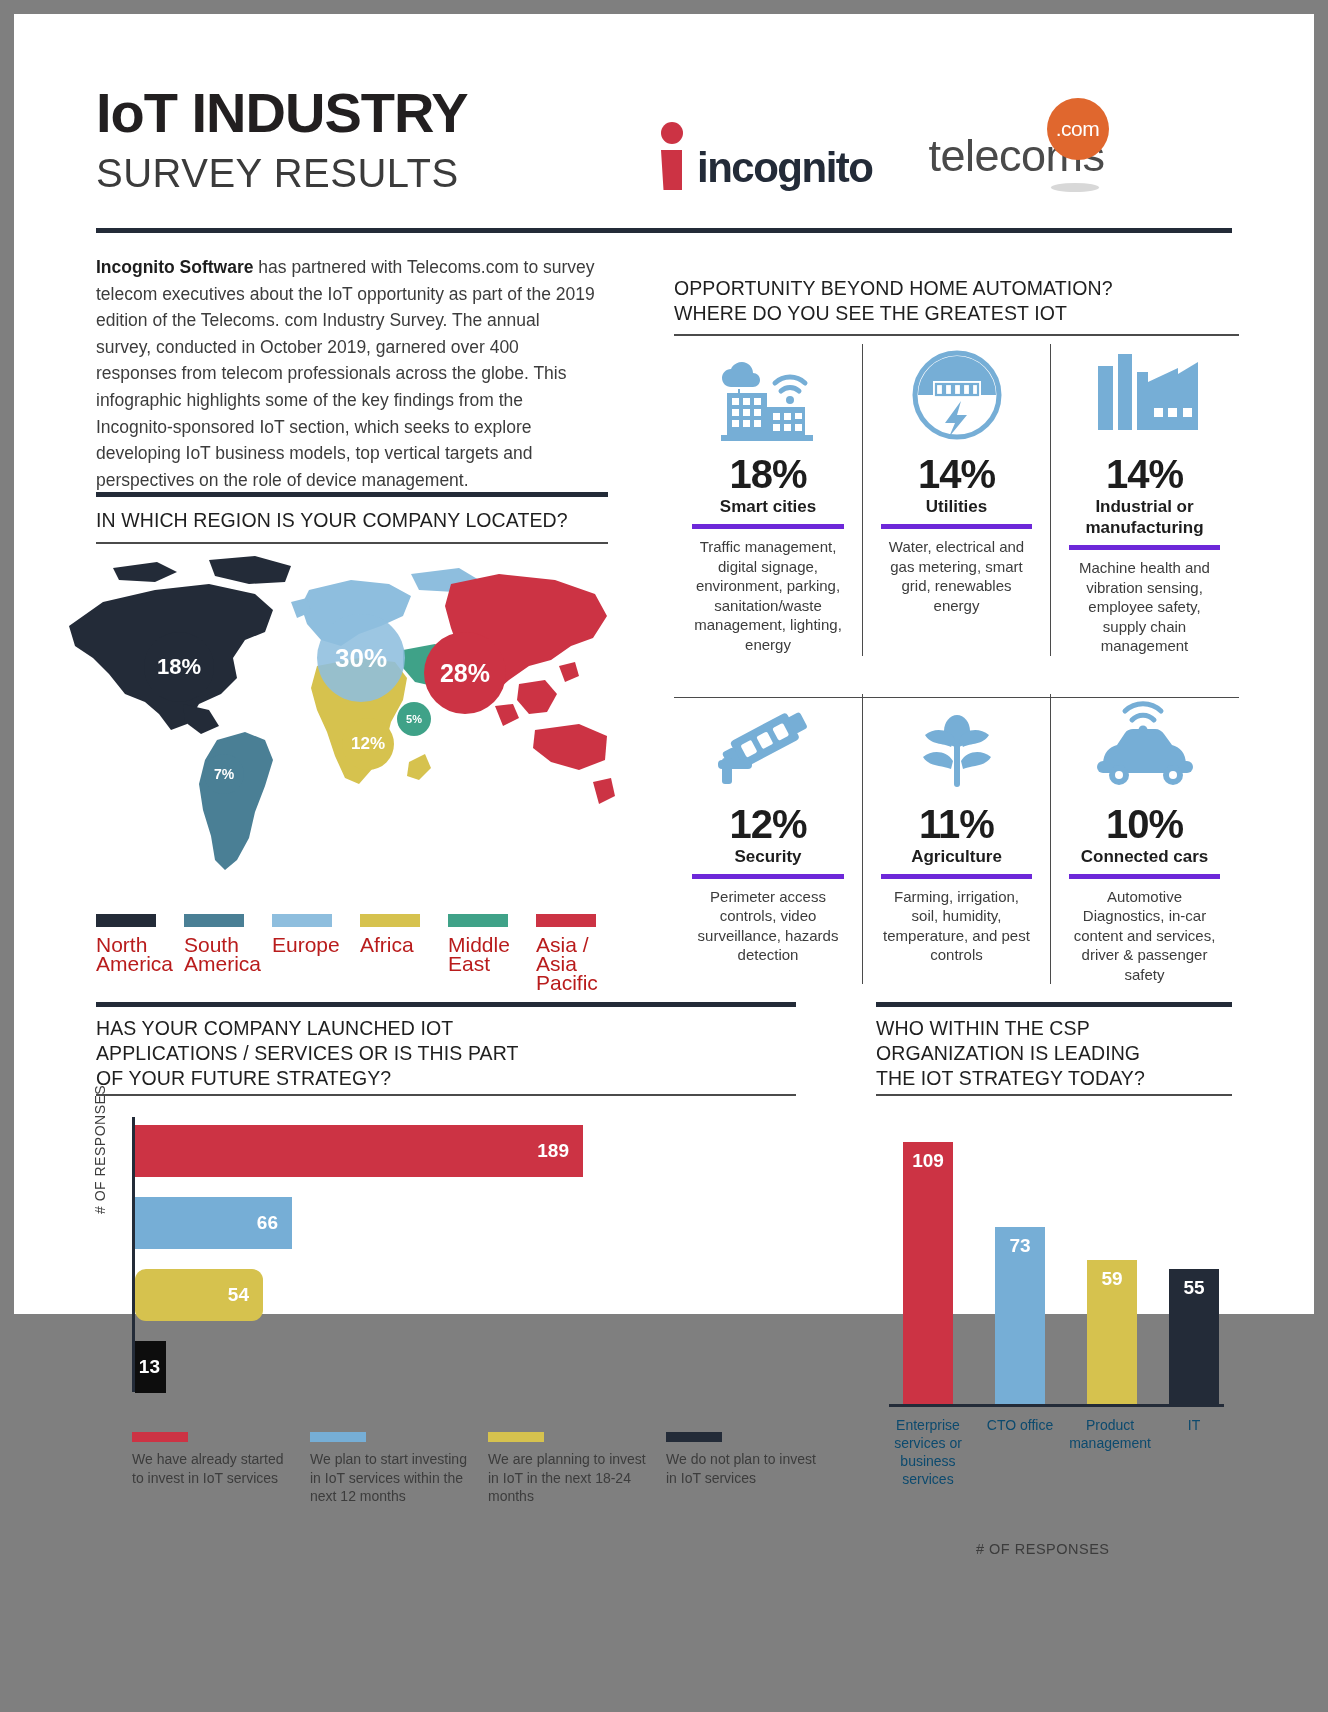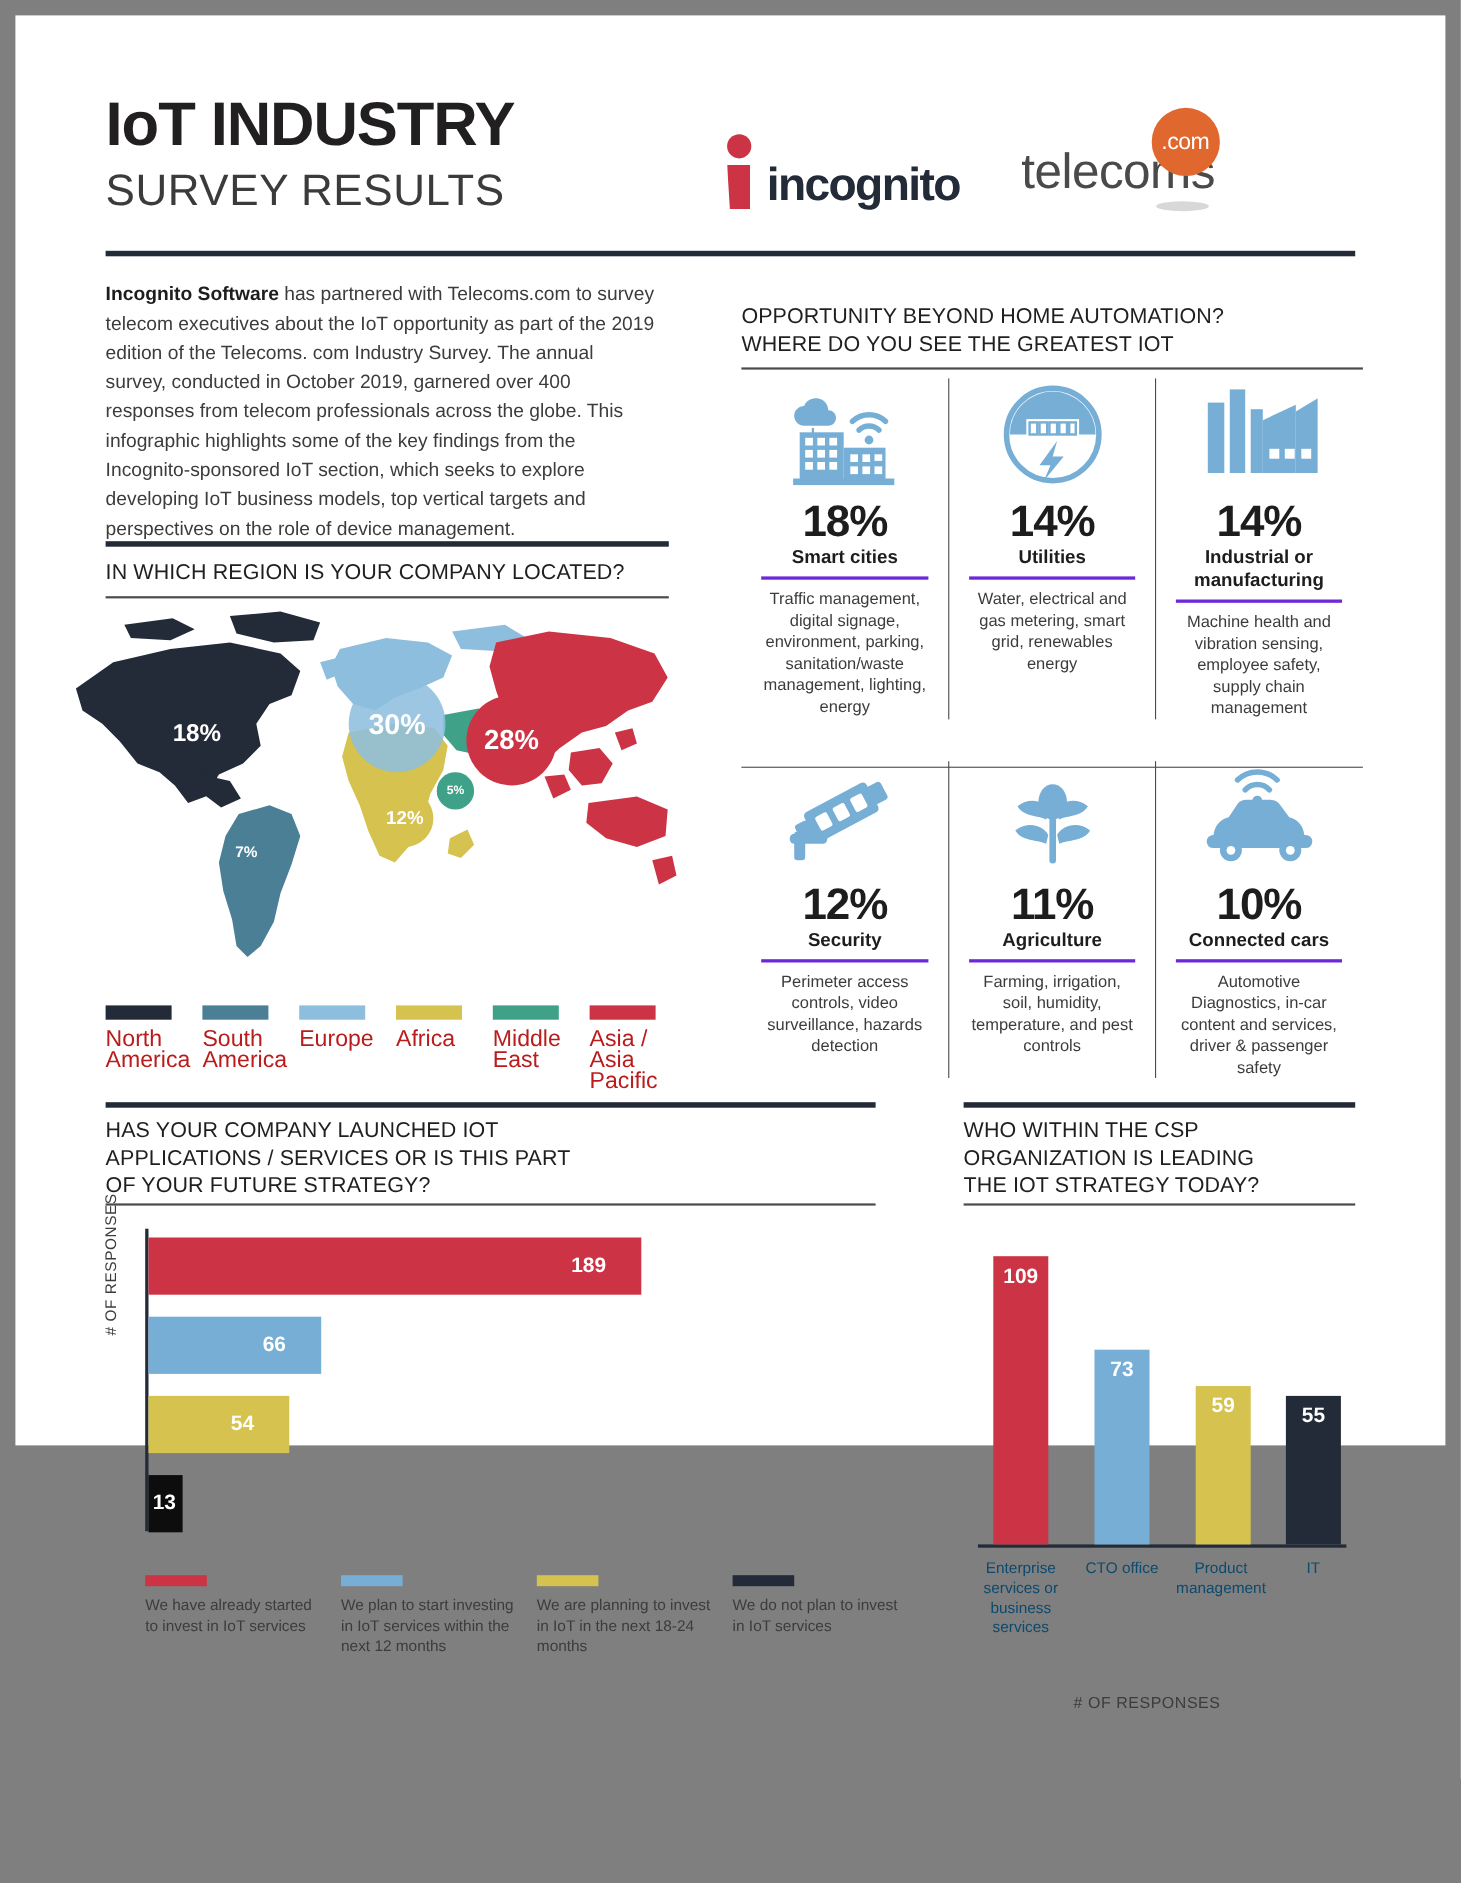--- a/index.html
+++ b/index.html
@@ -104,31 +104,31 @@
   .tile-pct {
     font-size: 40px; font-weight: bold; color: #1d1d1d;
     line-height: 44px; letter-spacing: -1px; margin-top: 6px;
   }
   .tile-name {
     font-size: 17px; font-weight: bold; color: #1d1d1d;
     line-height: 21px; padding-bottom: 7px;
   }
   .tile-desc {
     font-size: 15px; color: #3c3c3c; line-height: 19.5px;
-    border-top: 3px solid #6d28d9; padding-top: 8px; margin: 0 8px;
+    border-top: 5px solid #6d28d9; padding-top: 8px; margin: 0 8px;
   }
   .tiles-divider {
     position: absolute; left: 660px; width: 565px; height: 1px; background: #4b4b4b;
   }
 
   
   .hbar-chart { position: absolute; left: 118px; top: 1103px; width: 660px; height: 275px; }
   .hbar-axis { position: absolute; left: 0; top: 0; width: 3px; height: 275px; background: #232b38; }
   .hbar { position: absolute; height: 52px; display: flex; align-items: center; justify-content: flex-end; }
-  .hbar-val { color: #ffffff; font-size: 19px; font-weight: bold; padding-right: 32px; }
+  .hbar-val { color: #ffffff; font-size: 19px; font-weight: bold; padding-right: 14px; }
   .ylabel {
     position: absolute; left: 78px; top: 1200px;
     font-size: 14px; color: #3c3c3c; letter-spacing: 0.5px;
     transform: rotate(-90deg); transform-origin: left top;
     white-space: nowrap;
   }
   .hbar-legend { position: absolute; left: 118px; top: 1418px; display: flex; }
   .hb-leg-item { width: 178px; padding-right: 16px; }
   .hb-leg-swatch { width: 56px; height: 10px; margin-bottom: 8px; }
   .hb-leg-label { font-size: 14px; color: #3c3c3c; line-height: 18.5px; }
@@ -435,21 +435,21 @@
 
   <div class="ylabel"># OF RESPONSES</div>
   <div class="hbar-chart">
     <div class="hbar-axis"></div>
     <div class="hbar" style="left:3px; top:8px; width:448px; background:#cc3344;">
       <span class="hbar-val">189</span>
     </div>
     <div class="hbar" style="left:3px; top:80px; width:157px; background:#76aed6;">
       <span class="hbar-val">66</span>
     </div>
-    <div class="hbar" style="left:3px; top:152px; width:128px; background:#d6c24e;">
+    <div class="hbar" style="left:3px; top:152px; width:128px; background:#d6c24e;border-radius:11px;">
       <span class="hbar-val">54</span>
     </div>
     <div class="hbar" style="left:3px; top:224px; width:31px; background:#0d0d0d;">
       <span class="hbar-val" style="padding-right:6px;">13</span>
     </div>
   </div>
 
   <div class="hbar-legend">
     <div class="hb-leg-item">
       <div class="hb-leg-swatch" style="background:#cc3344"></div>

